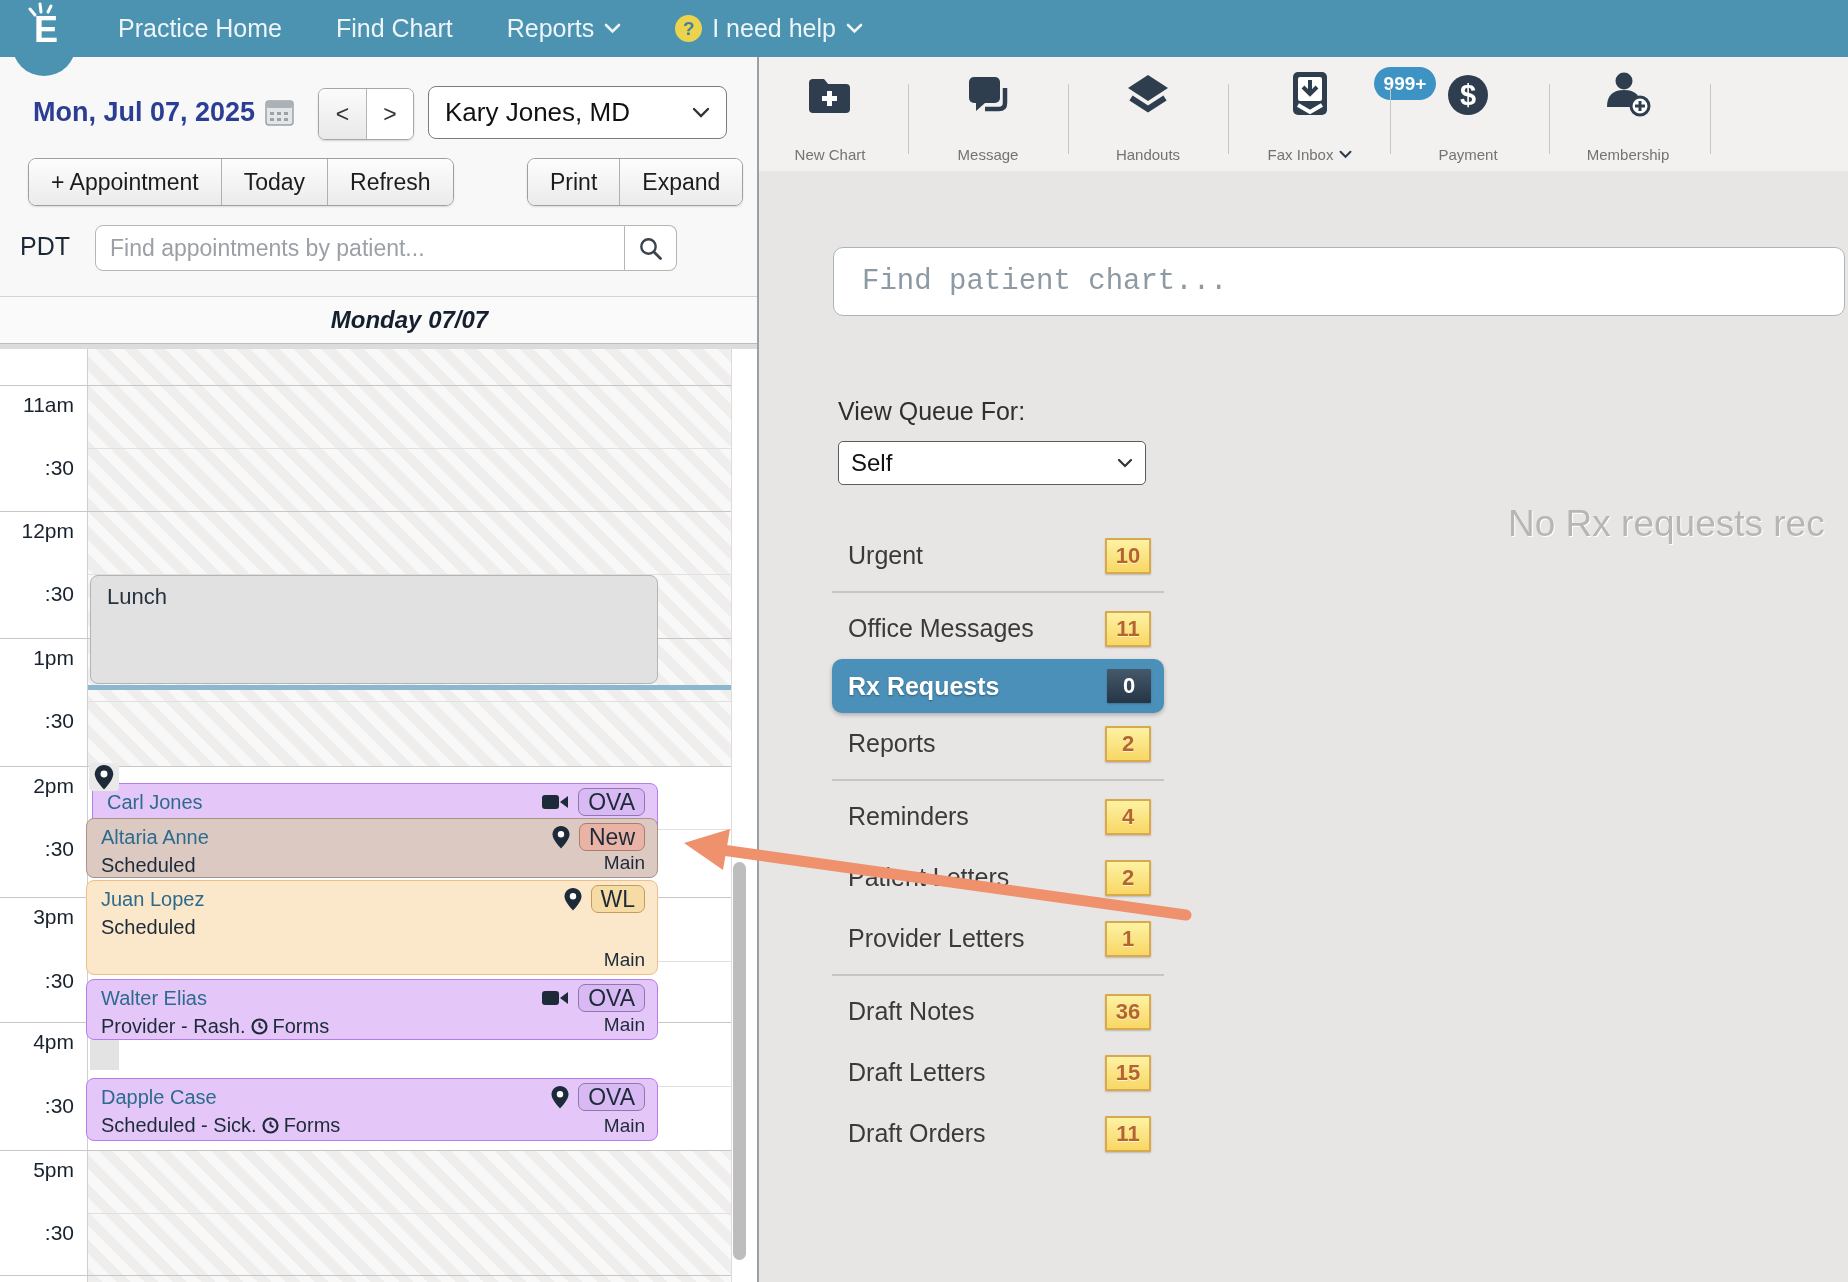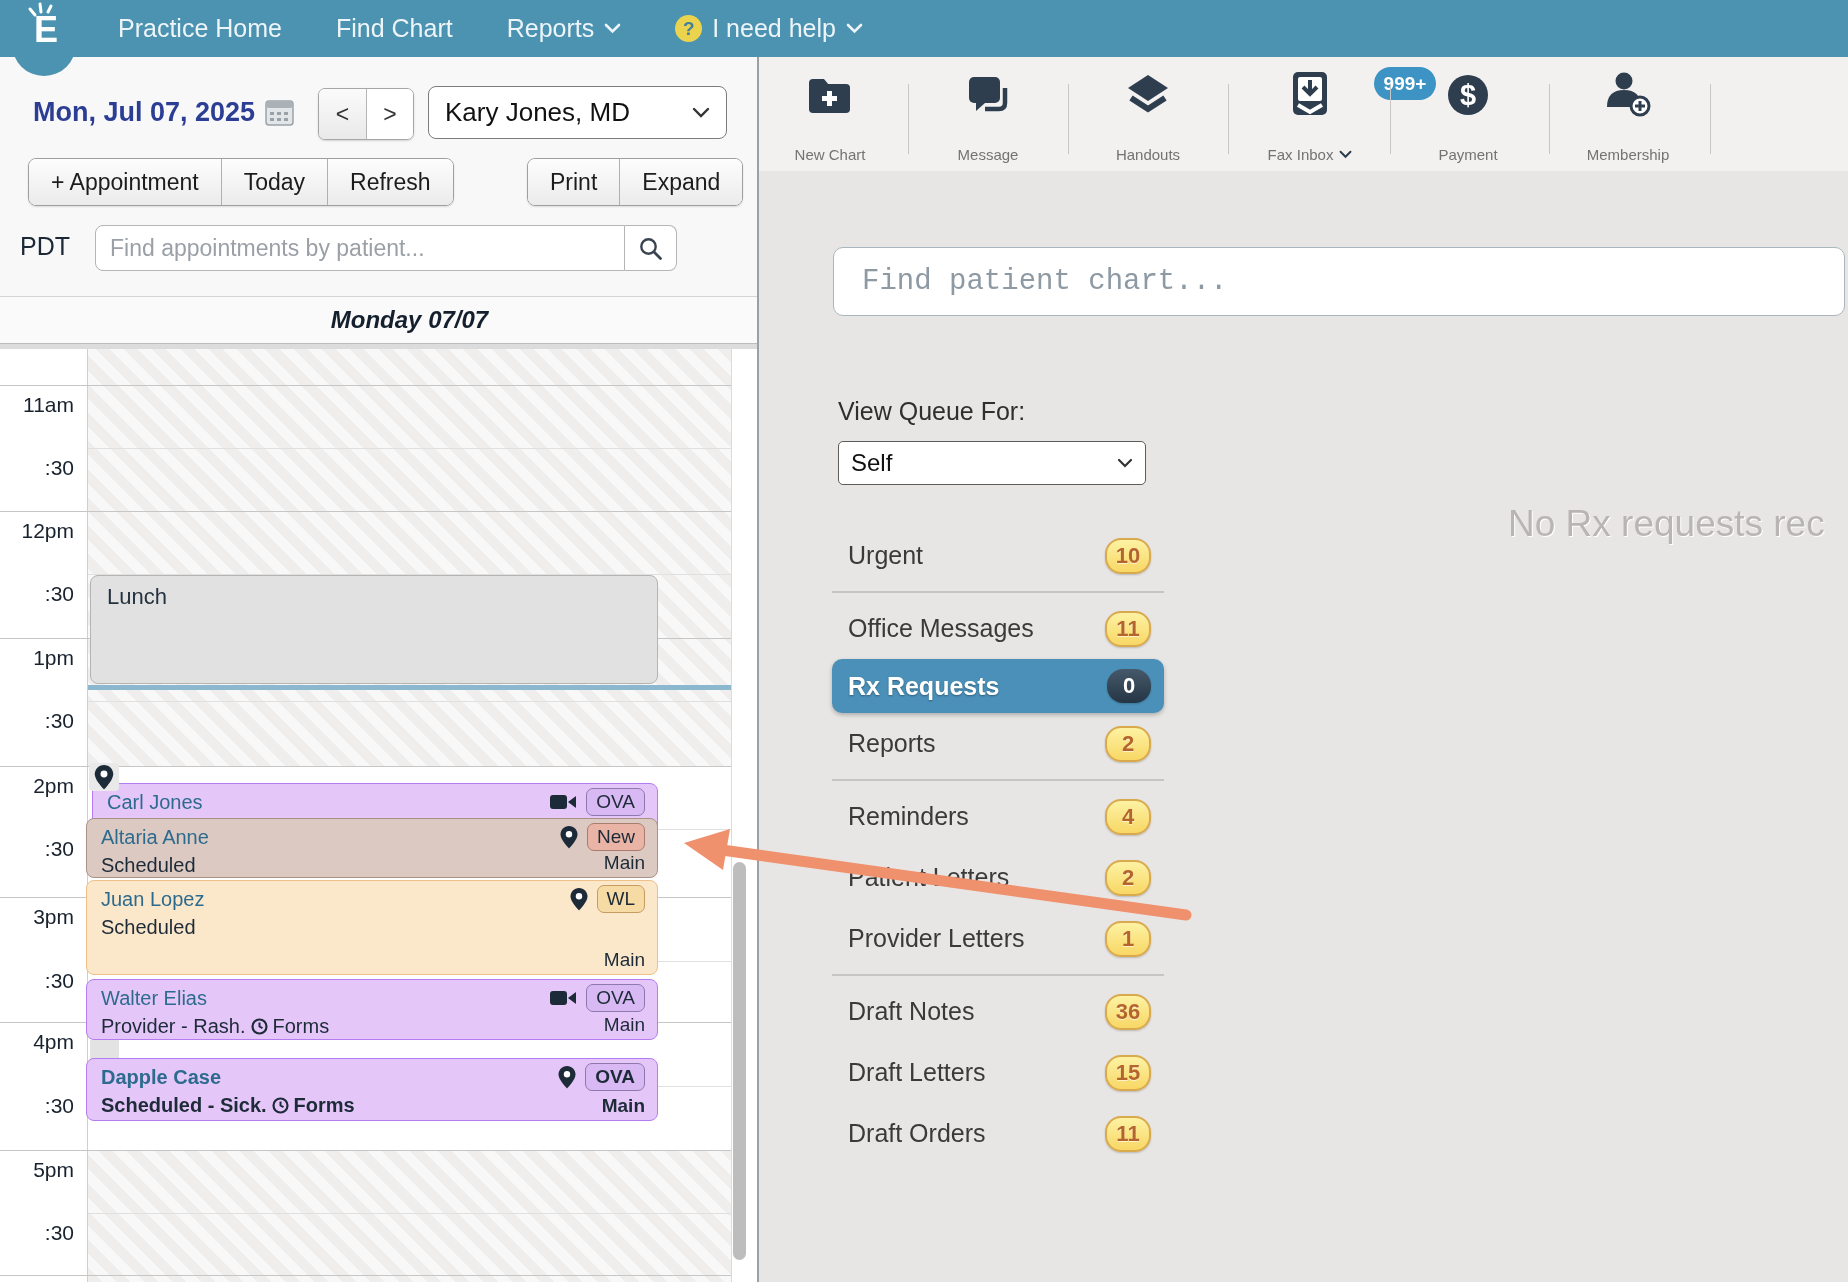--- a/index.html
+++ b/index.html
@@ -67,21 +67,21 @@
   .slot-sliver { position:absolute; left:90px; top:691px; width:29px; height:30px; background:#e4e3e3; z-index:1; }
   .cal-scrollbar { position:absolute; left:733px; top:513px; width:13px; height:398px; background:#bdbdbd; border-radius:7px; z-index:5; }
 
   .appt { position:absolute; left:86px; width:572px; border-radius:8px; border:1.5px solid; padding:3px 12px 2px 14px; }
   .appt.purple { background:#e4c7f8; border-color:#b47cf0; }
   .appt.tan    { background:#dccac2; border-color:#aa9186; }
   .appt.peach  { background:#fbe7ca; border-color:#eec088; }
   .appt .row1 { display:flex; justify-content:space-between; align-items:center; height:30px; }
   .appt .name { font-size:20px; color:#2d6b8e; }
   .appt .cluster { display:flex; align-items:center; gap:9px; }
-  .appt-badge { height:28px; line-height:26px; padding:0 9px; border-radius:7px; border:1.5px solid; font-size:19px; color:#1d2a38; }
+  .appt-badge { height:28px; line-height:26px; padding:0 9px; border-radius:7px; border:1.5px solid; font-size:23px; color:#1d2a38; }
   .purple .appt-badge { background:#d8b9f4; border-color:#8d79ad; }
   .tan .appt-badge    { background:#e9b4a6; border-color:#a97c6e; }
   .peach .appt-badge  { background:#f7dba5; border-color:#c59c60; }
   .appt .status { font-size:20px; color:#1d2a38; display:flex; align-items:center; gap:5px; margin-top:2px; }
   .appt .room { position:absolute; right:12px; bottom:3px; font-size:19px; color:#1d2a38; }
 
   
   .toolbar { position:absolute; left:0; top:0; width:1089px; height:114px; background:#f2f1f0; }
   .tb-item { position:absolute; top:12px; width:150px; height:94px; display:flex; flex-direction:column;
              align-items:center; justify-content:space-between; cursor:pointer; }
@@ -100,21 +100,21 @@
   
   .queue-label { position:absolute; left:79px; top:340px; font-size:25px; color:#2f2f2f; }
   .queue-select { position:absolute; left:79px; top:384px; width:308px; height:44px; background:#fff; border:1px solid #5c5c5c;
                   border-radius:5px; display:flex; align-items:center; justify-content:space-between; padding:0 12px;
                   font-size:24px; color:#111; cursor:pointer; }
   .queue-list { position:absolute; left:73px; top:468px; width:332px; }
   .queue-row { height:61px; display:flex; align-items:center; justify-content:space-between; padding:0 13px 0 16px;
                font-size:25px; color:#3a3a3a; cursor:pointer; }
   .queue-row.selected { height:54px; background:#4a90b8; border-radius:10px; color:#fff; font-weight:bold;
                         text-shadow:0 1px 2px rgba(0,0,0,.35); box-shadow:0 2px 4px rgba(0,0,0,.25); }
-  .count-badge { min-width:46px; height:36px; border-radius:16px; background:linear-gradient(#fdf2a3,#f8d765);
+  .count-badge { min-width:46px; height:36px; border-radius:1px; background:linear-gradient(#fdf2a3,#f8d765);
                  border:2px solid #d9a94e; color:#b4652e; font-size:22px; font-weight:bold;
                  display:flex; align-items:center; justify-content:center; text-shadow:0 1px 0 rgba(255,255,255,.6);
                  box-shadow:0 1px 2px rgba(0,0,0,.2); }
   .queue-row.selected .count-badge { background:linear-gradient(#46596a,#243645); border:none; color:#fff;
                  text-shadow:none; min-width:44px; height:34px; }
   .queue-divider { height:2px; background:#c6c5c4; margin:5px 0; }
 
   .empty-msg { position:absolute; left:749px; top:446px; font-size:37px; color:#bab5b5; white-space:nowrap;
                text-shadow:1px 1px 0 #fff; }
   .anno-arrow { position:absolute; left:678px; top:818px; z-index:60; }
@@ -312,21 +312,21 @@
         <div class="status">
           <span>Provider - Rash.</span>
           <svg width="17" height="17" viewBox="0 0 17 17">
             <circle cx="8.5" cy="8.5" r="7" fill="none" stroke="#1d2a38" stroke-width="2.2"></circle>
             <path d="M8.5 4.5 V8.5 L11.5 10.2" stroke="#1d2a38" stroke-width="2" fill="none"></path>
           </svg>
           <span>Forms</span>
         </div>
         <div class="room">Main</div>
       </div>
-      <div class="appt purple" style="top: 709px; height: 63px; left: 86px; width: 572px; z-index: 2; font-weight: bold;">
+      <div class="appt purple" style="top: 729px; height: 63px; left: 86px; width: 572px; z-index: 2;">
         <div class="row1">
       <span class="name">Dapple Case</span>
       <span class="cluster">
             <svg width="18" height="23" viewBox="0 0 18 23">
               <path d="M9 0C4.2 0 .5 3.8 .5 8.5 C.5 14 9 22.5 9 22.5 C9 22.5 17.5 14 17.5 8.5 C17.5 3.8 13.8 0 9 0 Z" fill="#1d2a38"></path>
               <circle cx="9" cy="8.3" r="3.2" fill="#fff"></circle>
             </svg>
             <span class="appt-badge">OVA</span>
           </span>
     </div>

